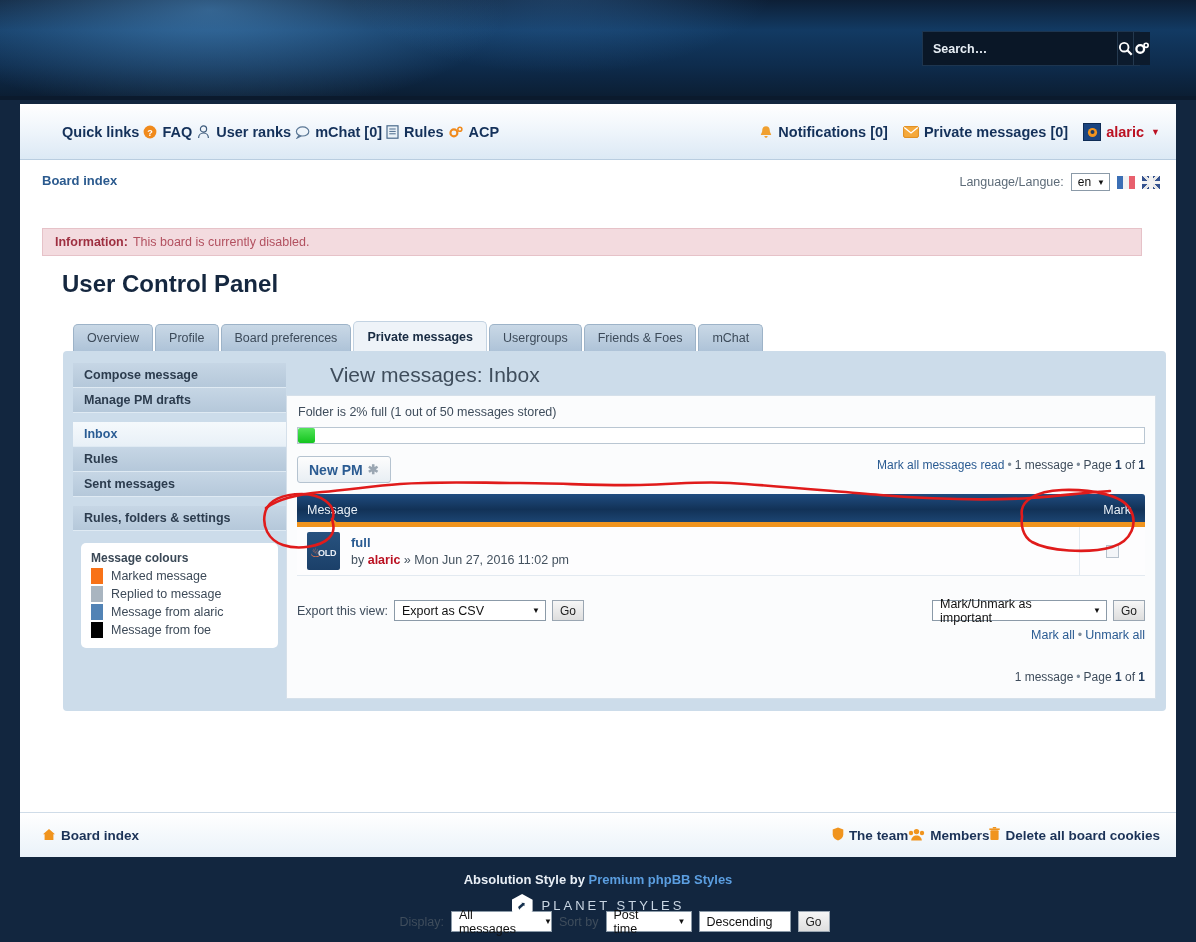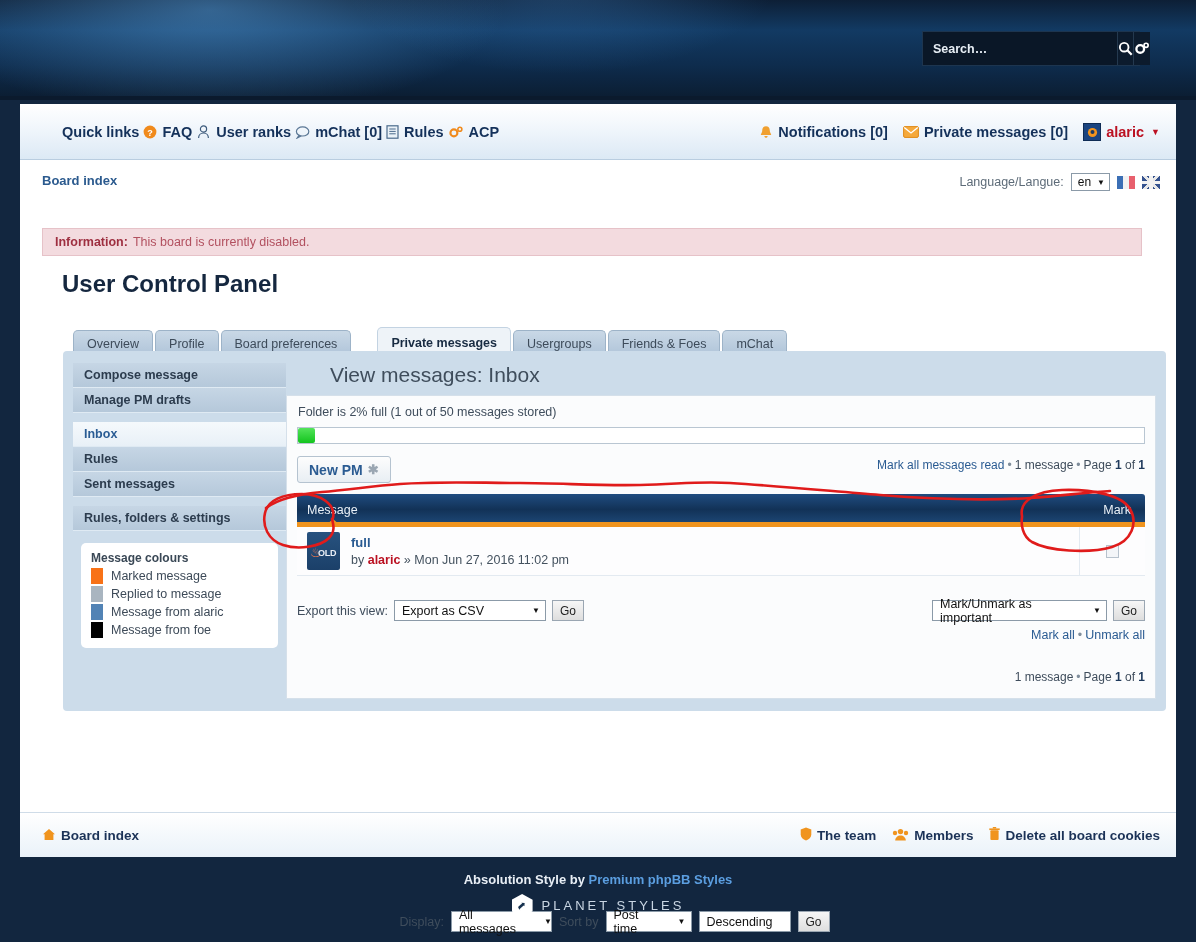--- a/index.html
+++ b/index.html
@@ -128,33 +128,33 @@
     font-size: 12.5px; color: #b2505f;
   }
   .alert-info b { color: #9e2f40; margin-right: 5px; }
 
   .page-title {
     position: absolute; left: 42px; top: 110px;
     font-size: 24px; font-weight: bold; color: #15273f;
   }
 
   
-  .tabs { position: absolute; left: 53px; top: 167px; display: flex; align-items: flex-end; gap: 2px; }
+  .tabs { position: absolute; left: 53px; top: 161px; display: flex; align-items: flex-end; gap: 2px; }
   .tab {
     height: 27px; padding: 0 13px;
     display: flex; align-items: center;
     font-size: 12.5px; color: #3d4b5a;
     background: linear-gradient(180deg, #c9d8e6 0%, #aec3d8 100%);
     border-radius: 5px 5px 0 0;
     border: 1px solid #9db3c8; border-bottom: 0;
     cursor: pointer;
   }
   .tab.active {
     background: #eef3f8; color: #182b42; font-weight: bold;
-    height: 30px; border-color: #c3d3e2; margin-left: 24px;
+    height: 30px; border-color: #c3d3e2;
   }
 
   .panel {
     position: absolute; left: 43px; top: 191px;
     width: 1103px; height: 360px;
     background: #ccdcea;
     border-radius: 4px;
   }
 
   
@@ -290,21 +290,21 @@
     display: flex; align-items: center; justify-content: center; gap: 7px;
   }
 
   
   .footnav {
     position: absolute; left: 20px; top: 812px; width: 1156px; height: 45px;
     background: linear-gradient(180deg, #ffffff 0%, #eaf2f9 100%);
     border-top: 1px solid #cfdce8;
   }
   .footnav .fl { position: absolute; left: 22px; top: 0; height: 45px; display: flex; align-items: center; gap: 6px; }
-  .footnav .fr { position: absolute; right: 16px; top: 0; height: 45px; display: flex; gap: 16px; }
+  .footnav .fr { position: absolute; right: 16px; top: 0; height: 45px; display: flex; }
   .fitem { display: flex; align-items: center; gap: 5px; font-size: 13.5px; font-weight: bold; color: #1b3257; cursor: pointer; }
 
   .credit {
     position: absolute; left: 0; top: 872px; width: 1196px;
     text-align: center;
   }
   .credit .c1 { font-size: 13px; color: #e8eef5; font-weight: bold; }
   .credit .c1 a { color: #5b9ee0; text-decoration: none; cursor: pointer; }
   .ps-logo { margin-top: 7px; display: inline-flex; align-items: center; gap: 9px; }
   .ps-hex {

